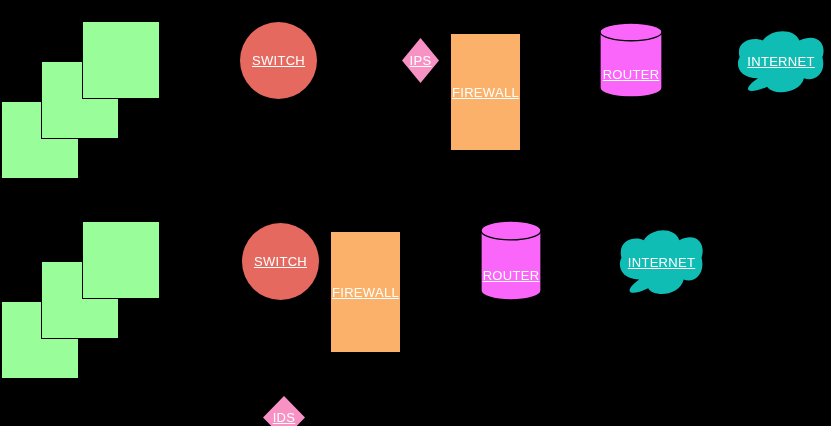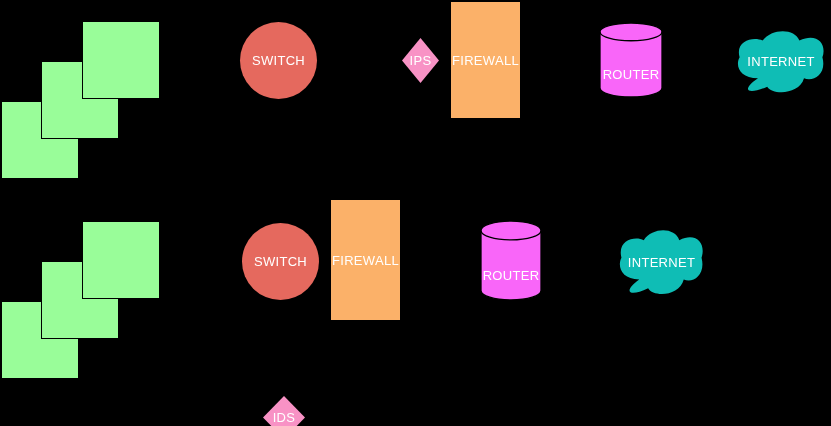--- a/index.html
+++ b/index.html
@@ -20,40 +20,42 @@
     position: absolute;
     inset: 0;
     display: flex;
     align-items: center;
     justify-content: center;
     color: var(--label-text, #fff);
     font-size: 13px;
     letter-spacing: 0.3px;
     white-space: nowrap;
     pointer-events: none;
+    text-decoration: underline;
   }
   
   .square {
     position: absolute;
     width: 78px;
     height: 78px;
     background: var(--square, #99fd99);
     border: 1.3px solid var(--square-border, #000);
     box-sizing: border-box;
   }
   
   .circle {
     width: 77px;
     height: 77px;
     border-radius: 50%;
     background: var(--switch, #e5695e);
   }
   
   .rect {
     background: var(--firewall, #fbb169);
+    margin-top: 32px;
   }
   
   .shape-svg { position: absolute; inset: 0; width: 100%; height: 100%; }
   .diamond-fill { fill: var(--diamond, #f892c5); }
   .cyl-fill { fill: var(--router, #f966f9); stroke: #000; stroke-width: 1.3; vector-effect: non-scaling-stroke; }
   .cyl-arc { fill: none; stroke: #000; stroke-width: 1.3; vector-effect: non-scaling-stroke; }
   .cloud-fill { fill: var(--internet, #0fbdb5); }
   .cyl-label { top: 38%; }
 </style>
 </head>

